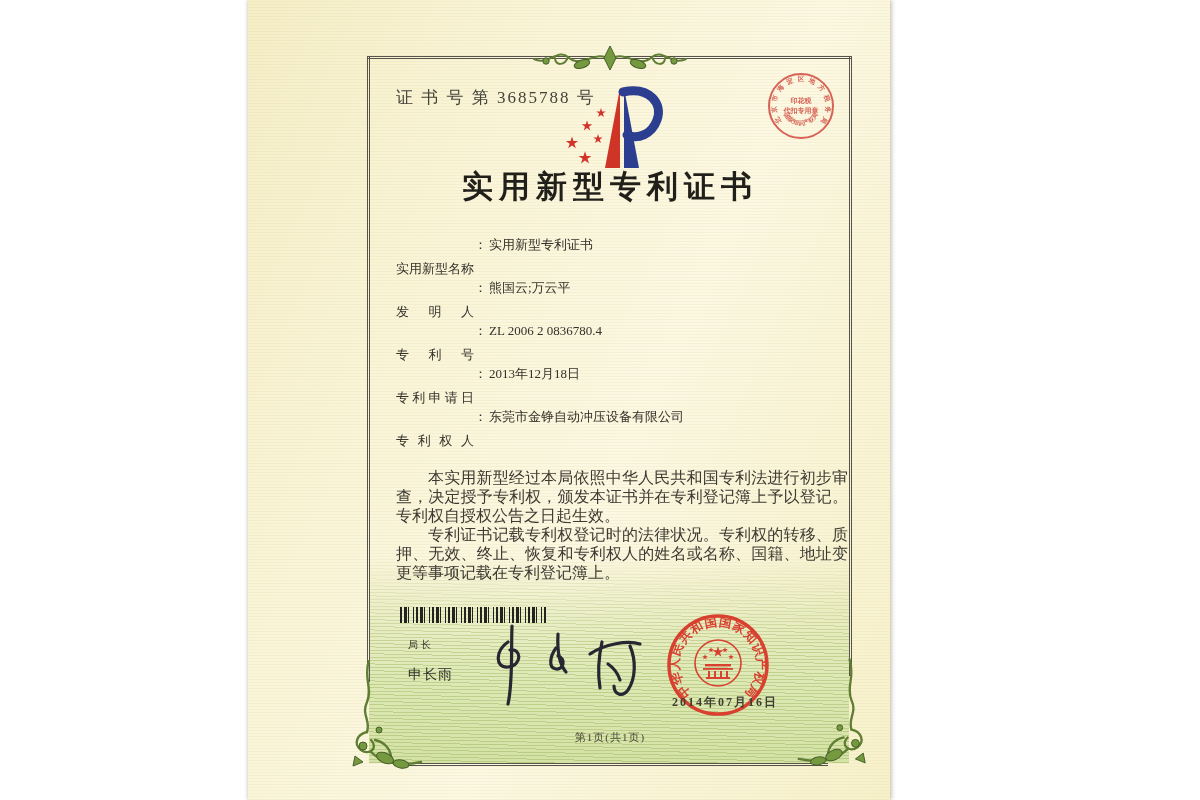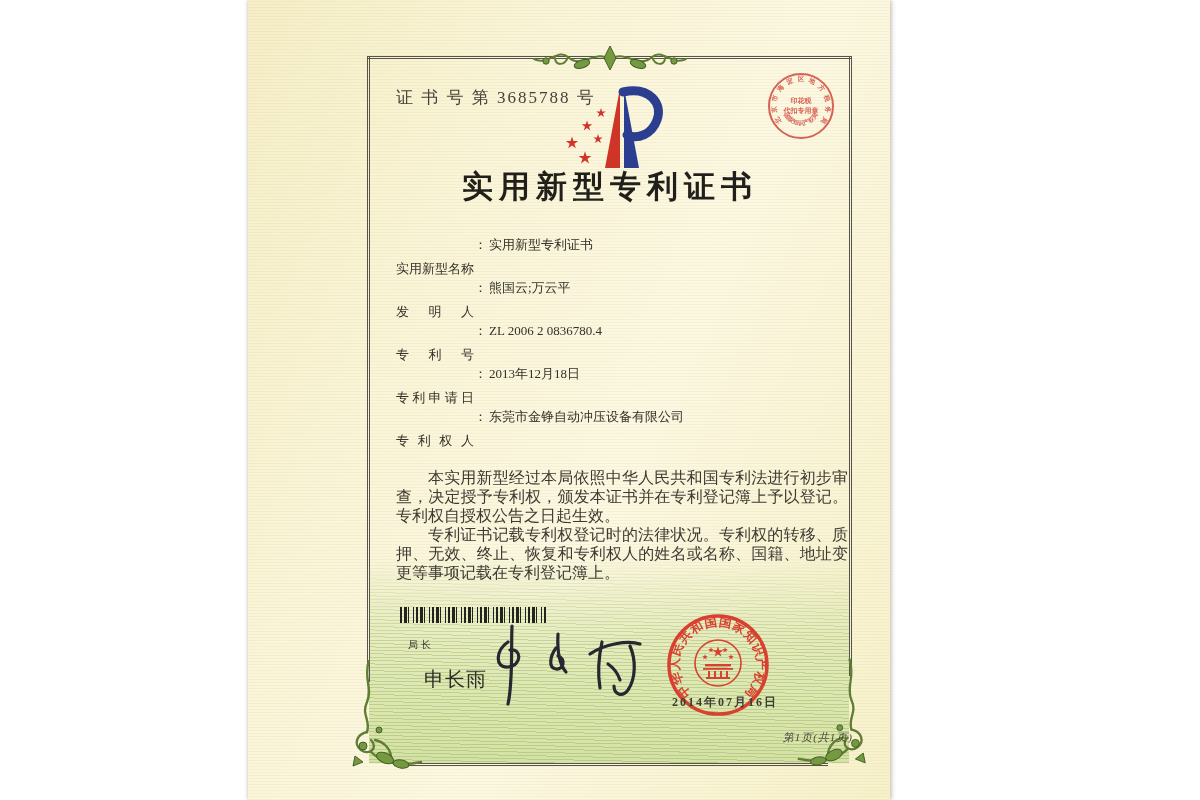--- a/index.html
+++ b/index.html
@@ -46,33 +46,33 @@
   .paras{
     position:absolute;left:148px;top:468px;width:452px;font-size:16px;line-height:19px;
     color:#3c3a32;text-align:justify;
   }
   .paras p{margin:0;text-indent:2em;}
   .barcode{
     position:absolute;left:152px;top:607px;width:148px;height:16px;
     background:repeating-linear-gradient(90deg,#23231f 0 2px,transparent 2px 4px,#23231f 4px 7px,transparent 7px 8px,#23231f 8px 9px,transparent 9px 13px,#23231f 13px 14px,transparent 14px 16px);
   }
   .director-title{position:absolute;left:160px;top:638px;font-size:10px;letter-spacing:3px;color:#2e2d27;}
-  .director-name{position:absolute;left:176px;top:666px;font-size:20px;letter-spacing:1px;color:#2e2d27;}
+  .director-name{position:absolute;left:160px;top:666px;font-size:14px;letter-spacing:1px;color:#2e2d27;}
   .signature{position:absolute;left:230px;top:612px;width:175px;height:100px;}
   .seal{position:absolute;left:418px;top:613px;width:104px;height:104px;}
   .seal text{fill:#d8402f;font-weight:bold;font-family:"Liberation Serif","DejaVu Serif",serif;}
   .seal-date{
     position:absolute;left:424px;top:694px;width:140px;font-size:12px;font-weight:bold;
     letter-spacing:2px;color:#3f3e33;
   }
   .tax-seal{position:absolute;left:519px;top:72px;width:68px;height:68px;opacity:.92;}
   .tax-seal text{fill:#d4564a;font-weight:bold;font-family:"Liberation Serif","DejaVu Serif",serif;}
   .footer{
-    position:absolute;left:119px;top:730px;width:486px;text-align:right;
-    font-size:11px;letter-spacing:1px;color:#4a473c;font-style:italic;
+    position:absolute;left:119px;top:730px;width:486px;text-align:center;
+    font-size:11px;letter-spacing:1px;color:#4a473c;
   }
 </style>
 </head>
 <body>
 
 <div class="paper">
   <div class="texture"></div>
   <div class="band"></div>
   <div class="band-lines"></div>
 

